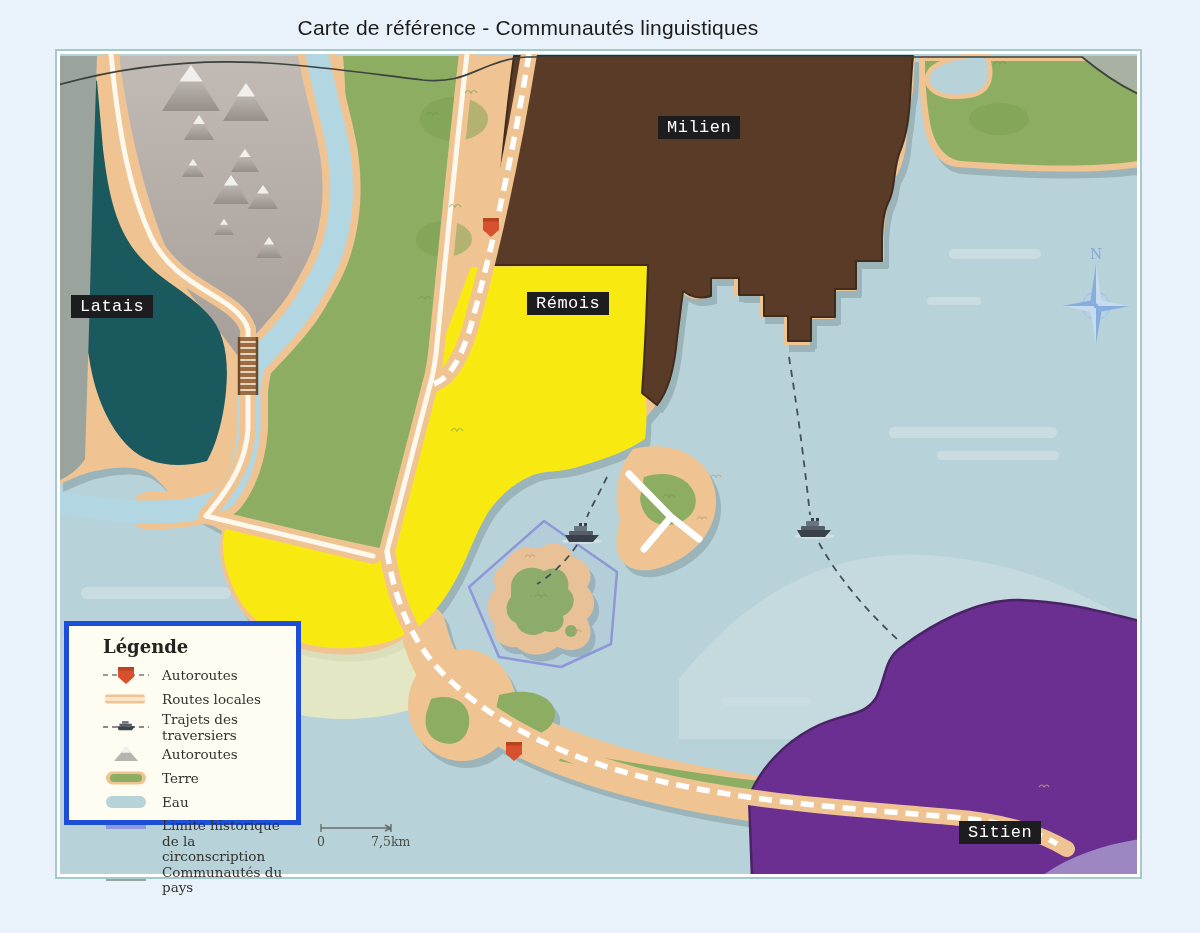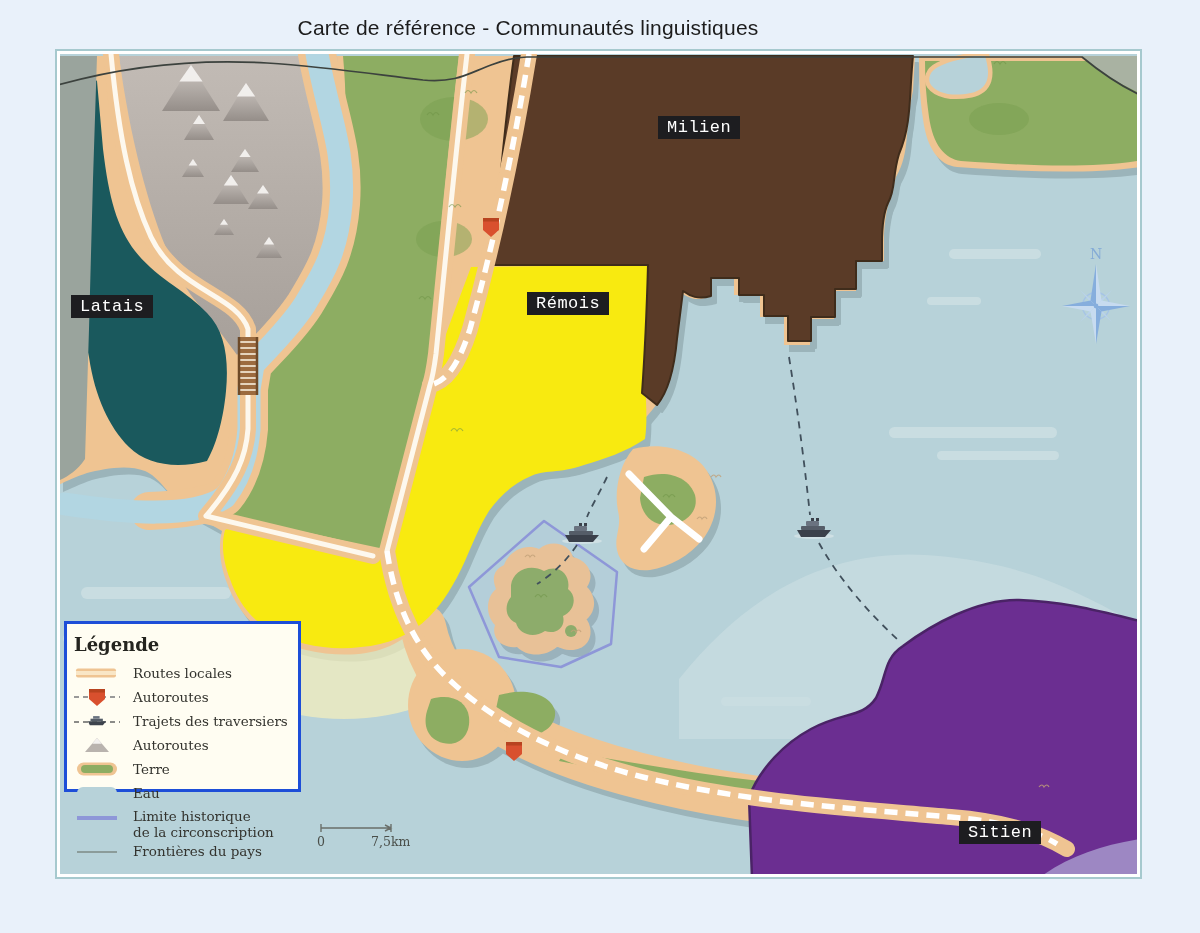--- a/index.html
+++ b/index.html
@@ -42,22 +42,22 @@
   .mtn{fill:url(#gMtn)} .mtncap{fill:#f3f1ef;opacity:.95}
   .wake{fill:#cfe0e4}
   .hull{fill:#3a404a}.deck{fill:#555d68}.cabin{fill:#6a7380}
   .shield{fill:var(--highway_red)}.shield-top{fill:#b8431f}
   .scale-line{stroke:#6a6f6a;stroke-width:1.4;fill:none}
   .scale-text{font-family:"DejaVu Serif",serif;font-size:12.5px;fill:#4a4f4a}
   .compass-n{font-family:"DejaVu Serif",serif;font-size:14px;fill:#84abd6}
   
   .region-label{position:absolute;background:var(--label_bg);color:#fff;
     font-family:Liberation Mono, monospace;font-size:17px;padding:2px 9px;letter-spacing:.5px;white-space:nowrap}
-  .legend{position:absolute;left:7px;top:570px;width:237px;height:171px;
-    background:var(--legend_bg);border:3px solid #1d4ed8;padding:10px 0 0 7px}
+  .legend{position:absolute;left:7px;top:570px;width:237px;height:204px;
+    background:var(--legend_bg);border:5px solid #1d4ed8;padding:10px 0 0 34px}
   .legend-title{font-family:"DejaVu Serif",serif;font-weight:bold;font-size:18px;color:#24241f;margin-bottom:7px}
   .legend-row{display:flex;align-items:center;min-height:24px}
   .legend-icon{width:52px;flex:0 0 52px;margin-right:7px;display:flex;justify-content:center}
   .legend-label{font-family:"DejaVu Serif",serif;font-size:13.5px;color:#33332e;line-height:1.15}
 </style>
 </head>
 <body>
 
 <div class="page-title">Carte de référence - Communautés linguistiques</div>
 
@@ -284,37 +284,37 @@
   <div class="region-label" style="left:14px;top:244px">Latais</div>
   <div class="region-label" style="left:601px;top:65px">Milien</div>
   <div class="region-label" style="left:470px;top:241px">Rémois</div>
   <div class="region-label" style="left:902px;top:770px">Sitien</div>
 
   <div class="legend">
     <div class="legend-title">Légende</div>
 
     <div class="legend-row">
       <span class="legend-icon">
-        <svg width="46" height="16">
-            <rect x="2" y="3.5" width="40" height="9" rx="2" fill="#efc492"></rect>
-            <rect x="2" y="6" width="40" height="4" fill="#f9e6c6"></rect>
-          </svg>
-      </span>
-      <span class="legend-label">Routes locales</span>
-    </div>
-
-    <div class="legend-row">
-      <span class="legend-icon">
         <svg width="46" height="20">
             <line x1="0" y1="10" x2="46" y2="10" stroke="#999" stroke-width="2" stroke-dasharray="5 4"></line>
             <path d="M15,2 L31,2 L31,12 L23,19 L15,12 Z" fill="#d9502e"></path>
             <rect x="15" y="2" width="16" height="3.5" fill="#b8431f"></rect>
           </svg>
       </span>
       <span class="legend-label">Autoroutes</span>
+    </div>
+
+    <div class="legend-row">
+      <span class="legend-icon">
+        <svg width="46" height="16">
+            <rect x="2" y="3.5" width="40" height="9" rx="2" fill="#efc492"></rect>
+            <rect x="2" y="6" width="40" height="4" fill="#f9e6c6"></rect>
+          </svg>
+      </span>
+      <span class="legend-label">Routes locales</span>
     </div>
 
     <div class="legend-row">
       <span class="legend-icon">
         <svg width="46" height="16">
             <line x1="0" y1="9" x2="46" y2="9" stroke="#666" stroke-width="1.6" stroke-dasharray="5 4"></line>
             <g transform="translate(23,7) scale(0.65)">
               <path d="M-14,2 L14,2 L9,8 L-11,8 Z" fill="#3d434d"></path>
               <rect x="-10" y="-2" width="19" height="4" fill="#555d68"></rect>
               <rect x="-6" y="-6" width="10" height="4" fill="#6a7380"></rect>
@@ -364,16 +364,16 @@
         <span>de la circonscription</span>
       </span>
     </div>
 
     <div class="legend-row">
       <span class="legend-icon">
         <svg width="46" height="8">
             <line x1="3" y1="4" x2="43" y2="4" stroke="#7d8a84" stroke-width="1.6"></line>
           </svg>
       </span>
-      <span class="legend-label">Frontières du pays</span>
+      <span class="legend-label">Communautés du pays</span>
     </div>
   </div>
 </div>
 
 </body></html>

